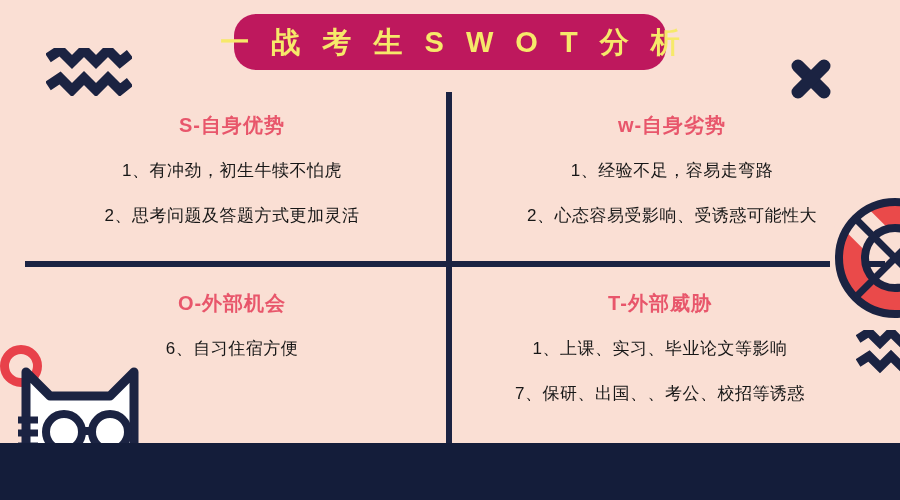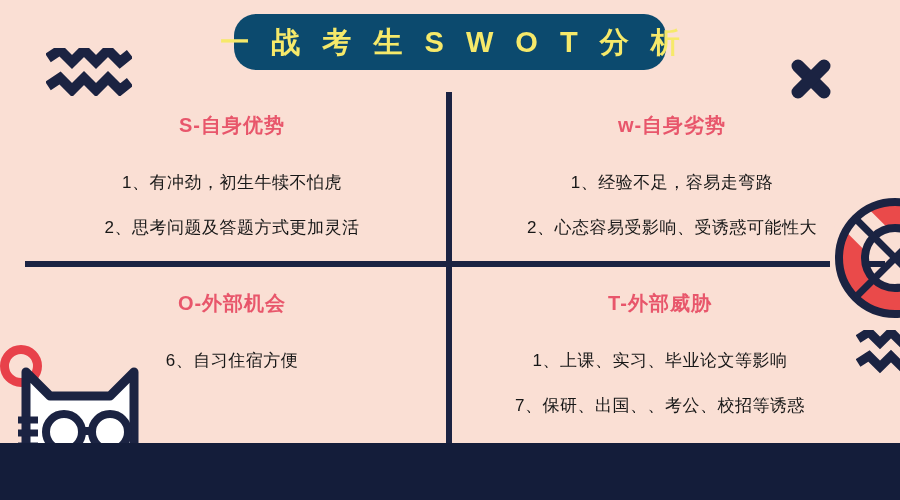--- a/index.html
+++ b/index.html
@@ -20,21 +20,21 @@
     overflow: hidden;
   }
 
   
   #title-banner {
     position: absolute;
     left: 234px;
     top: 14px;
     width: 432px;
     height: 56px;
-    background: #0c4a6e;
+    background: #be185d;
     display: flex;
     align-items: center;
     justify-content: center;
     border-radius: 22px;
   }
   #title-text {
     color: #f6e96a;
     font-size: 29px;
     font-weight: bold;
     letter-spacing: 7px;
@@ -74,21 +74,21 @@
   .quadrant-header {
     color: #e8566b;
     font-size: 20px;
     font-weight: bold;
     letter-spacing: 1px;
     text-align: center;
     white-space: nowrap;
     margin-top: 20px;
   }
   .quadrant-items {
-    margin-top: 32px;
+    margin-top: 20px;
   }
   .quadrant-item {
     color: #171717;
     font-size: 17px;
     text-align: center;
     white-space: nowrap;
     margin-bottom: 22px;
     letter-spacing: 0.5px;
   }
 

